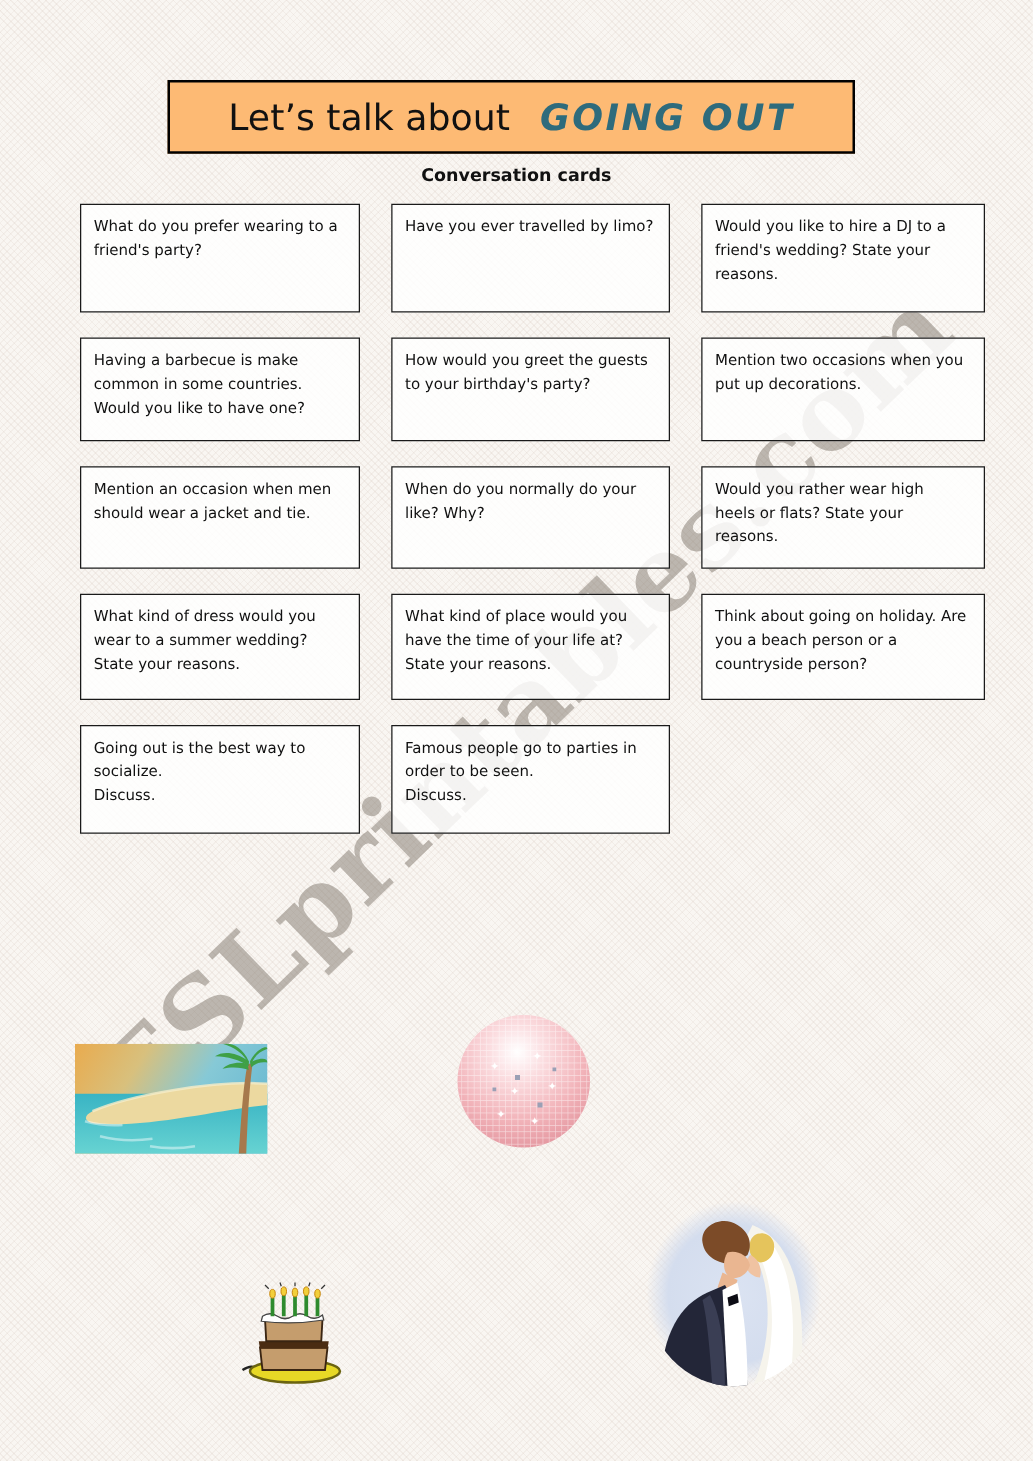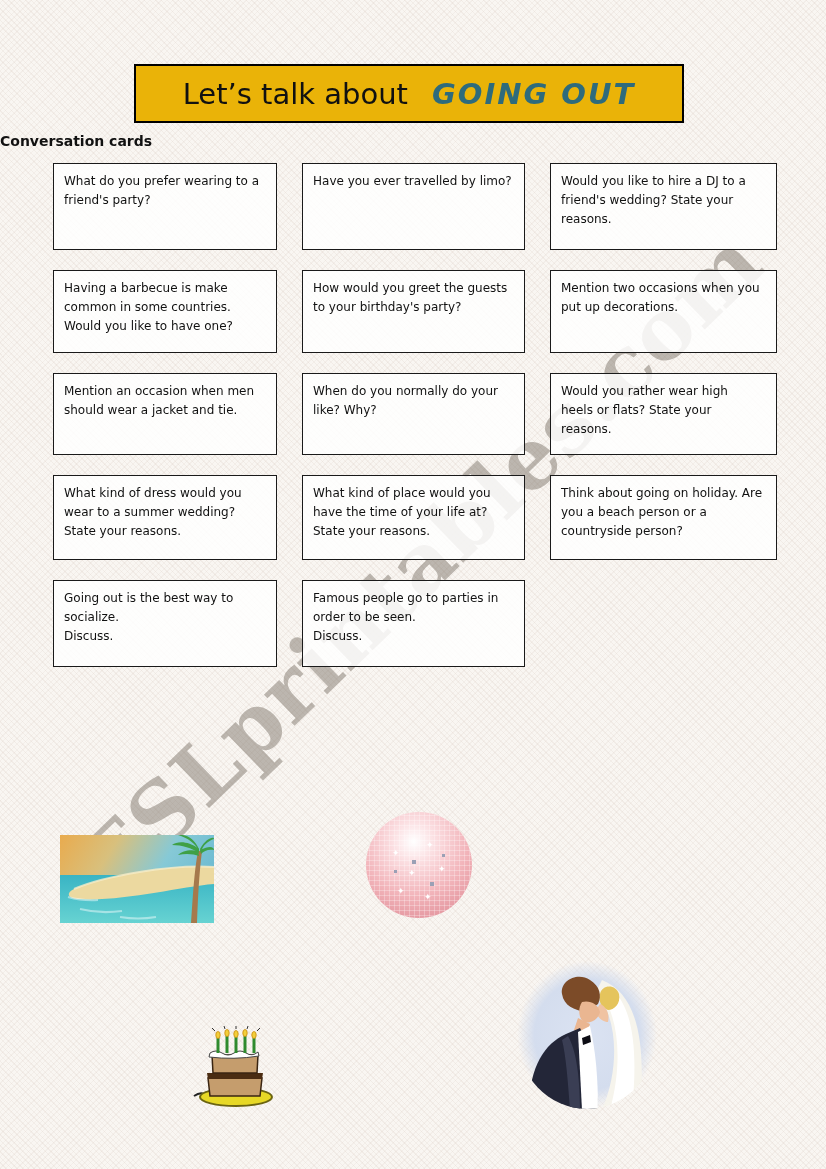--- a/index.html
+++ b/index.html
@@ -14,34 +14,34 @@
   .watermark{
     position:absolute;left:95px;top:828px;z-index:1;
     font-family:"DejaVu Serif", serif;font-weight:bold;
     font-size:84px;line-height:100px;white-space:nowrap;
     color:rgba(122,112,102,0.48);
     transform:rotate(-44deg);transform-origin:0 50%;
     letter-spacing:1px;pointer-events:none;
   }
   .title-box{
     position:absolute;left:134px;top:64px;width:546px;height:55px;z-index:2;
-    background:#eab308;border:2px solid #000;
+    background:#fdba74;border:2px solid #000;
     display:flex;align-items:center;justify-content:center;
     font-size:29px;color:#111;white-space:nowrap;
   }
   .title-highlight{
     font-weight:bold;font-style:italic;color:#2e6b7c;
     letter-spacing:2px;margin-left:24px;
   }
   .subtitle{
     position:absolute;left:0;top:133px;width:826px;z-index:2;
-    text-align:left;font-weight:bold;font-size:14px;color:#111;
+    text-align:center;font-weight:bold;font-size:14px;color:#111;
   }
   .cards-grid{
-    position:absolute;left:53px;top:163px;width:724px;z-index:2;
+    position:absolute;left:64px;top:163px;width:724px;z-index:2;
     display:grid;
     grid-template-columns:224px 223px 227px;
     grid-template-rows:87px 83px 82px 85px 87px 88px;
     column-gap:25px;row-gap:20px;
   }
   .card{
     background:rgba(255,255,255,0.84);
     border:1px solid #1a1a1a;
     padding:8px 10px 4px 10px;
     font-size:12px;line-height:19px;color:#111;

